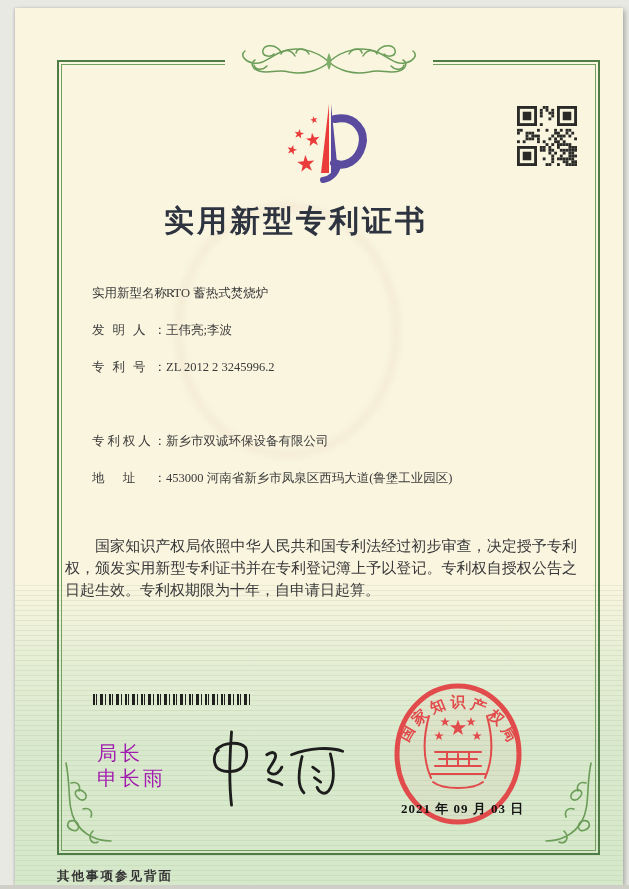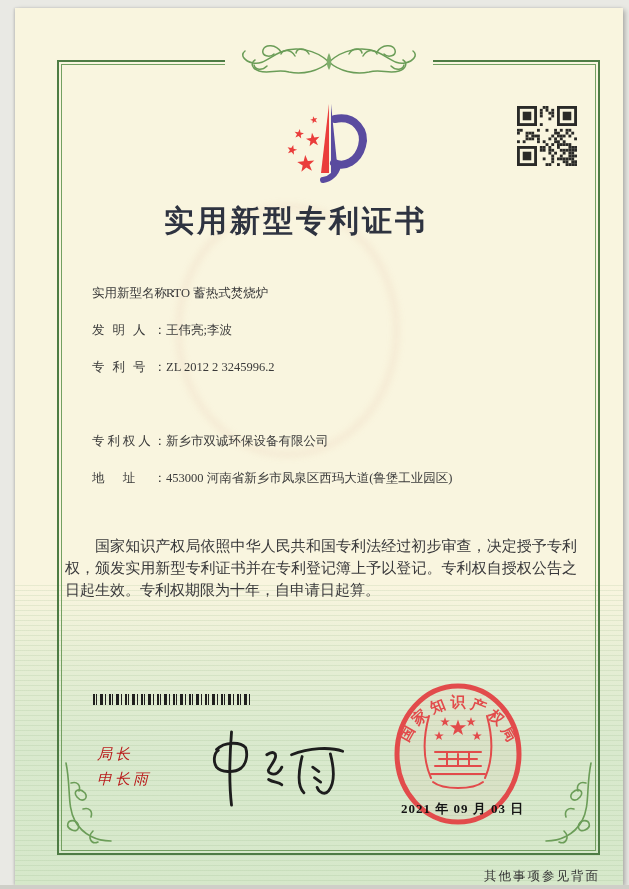--- a/index.html
+++ b/index.html
@@ -66,36 +66,36 @@
     position:absolute; left:78px; top:686px; width:160px; height:11px;
     background:repeating-linear-gradient(90deg,
       #20201e 0 2px, transparent 2px 3px,
       #20201e 3px 4px, transparent 4px 7px,
       #20201e 7px 10px, transparent 10px 12px,
       #20201e 12px 13px, transparent 13px 16px);
   }
   .signer {
     position:absolute; left:82px; top:733px;
     font-family:"Liberation Sans","DejaVu Sans",sans-serif;
-    font-size:15px; color:#b91c1c; letter-spacing:3px; line-height:25px;font-style:italic;
+    font-size:20px; color:#a21caf; letter-spacing:3px; line-height:25px;
   }
   .signature { position:absolute; left:183px; top:718px; width:150px; height:84px; }
   .seal { position:absolute; left:376px; top:672px; width:134px; height:148px; }
   .seal-date {
     position:absolute; left:386px; top:792px; width:124px;
     font-size:13px; font-weight:bold; color:#141414; letter-spacing:1px;
     white-space:nowrap; z-index:5;
   }
   .page-info {
     position:absolute; left:42px; top:875px; width:543px; text-align:center;
     font-size:12px; color:#333; letter-spacing:1px;
   }
   .back-note {
-    position:absolute; left:42px; top:860px; width:543px; text-align:right;
-    font-size:12.5px; color:#333; letter-spacing:2px;
+    position:absolute; left:42px; top:860px; width:543px; text-align:left;
+    font-size:12.5px; color:#333; letter-spacing:2px;font-weight:bold;
   }
   .scan-edge-bottom { position:absolute; left:0; bottom:0; width:100%; height:4px; background:#cfcfc8; }
 </style>
 </head>
 <body>
 
 <div class="paper">
 
   <div class="green-band"></div>
   <div class="stain"></div>

